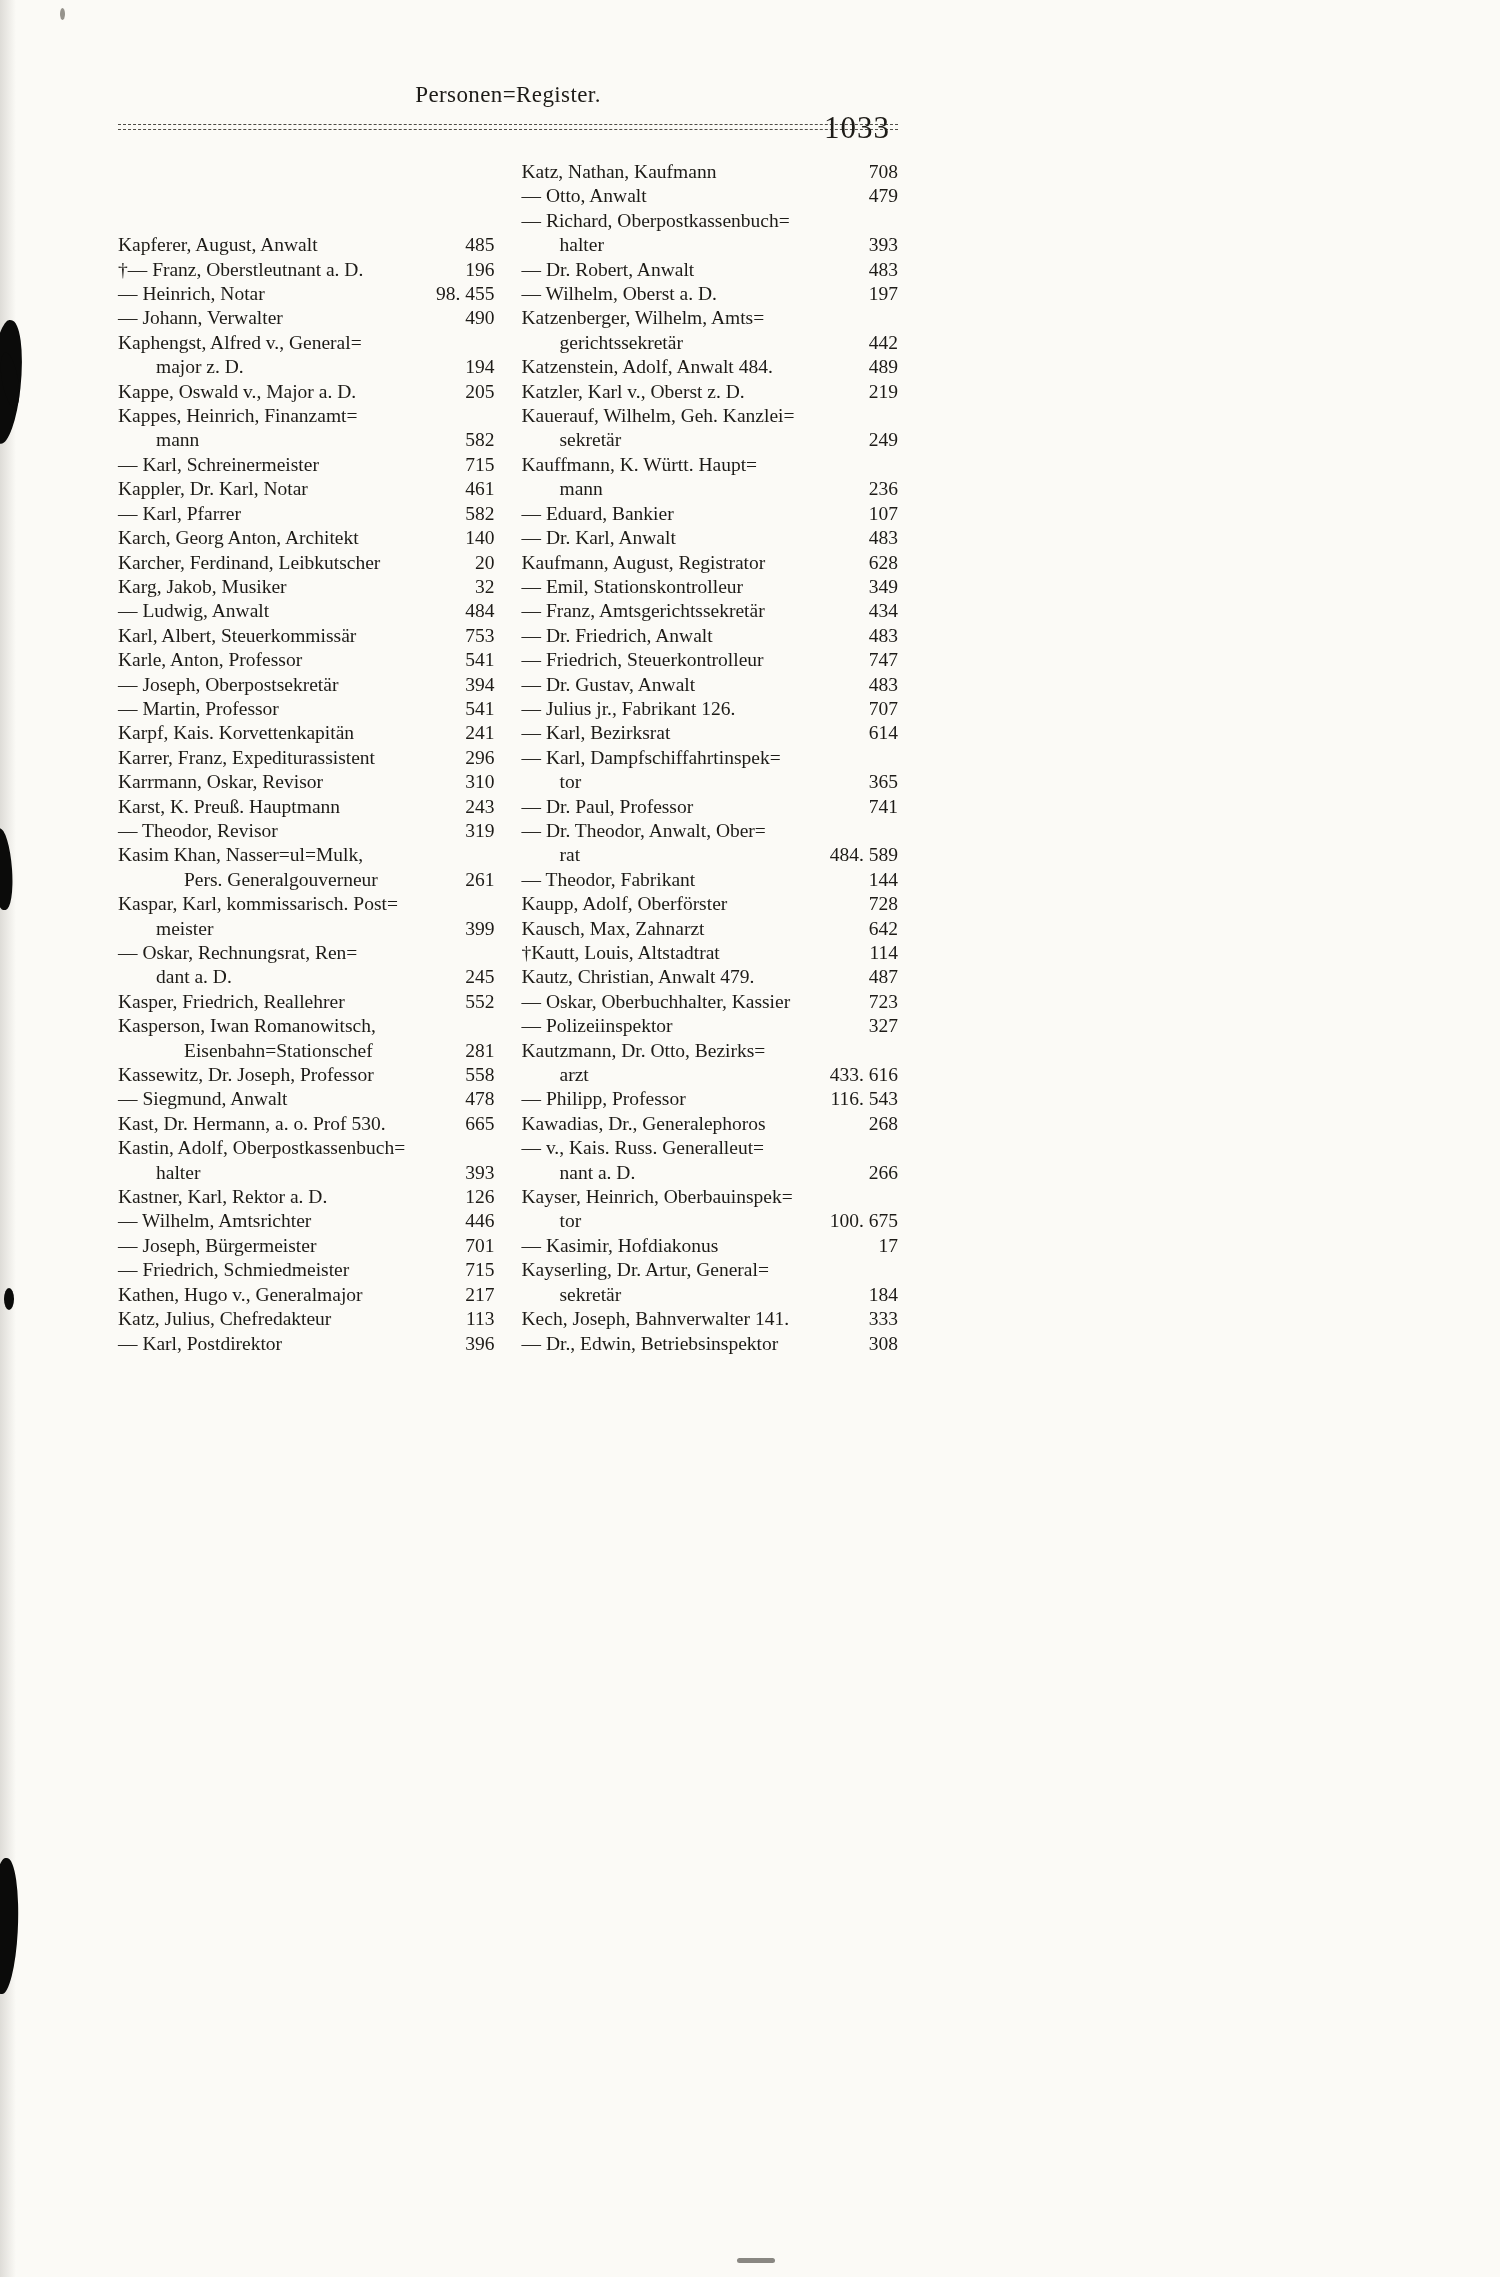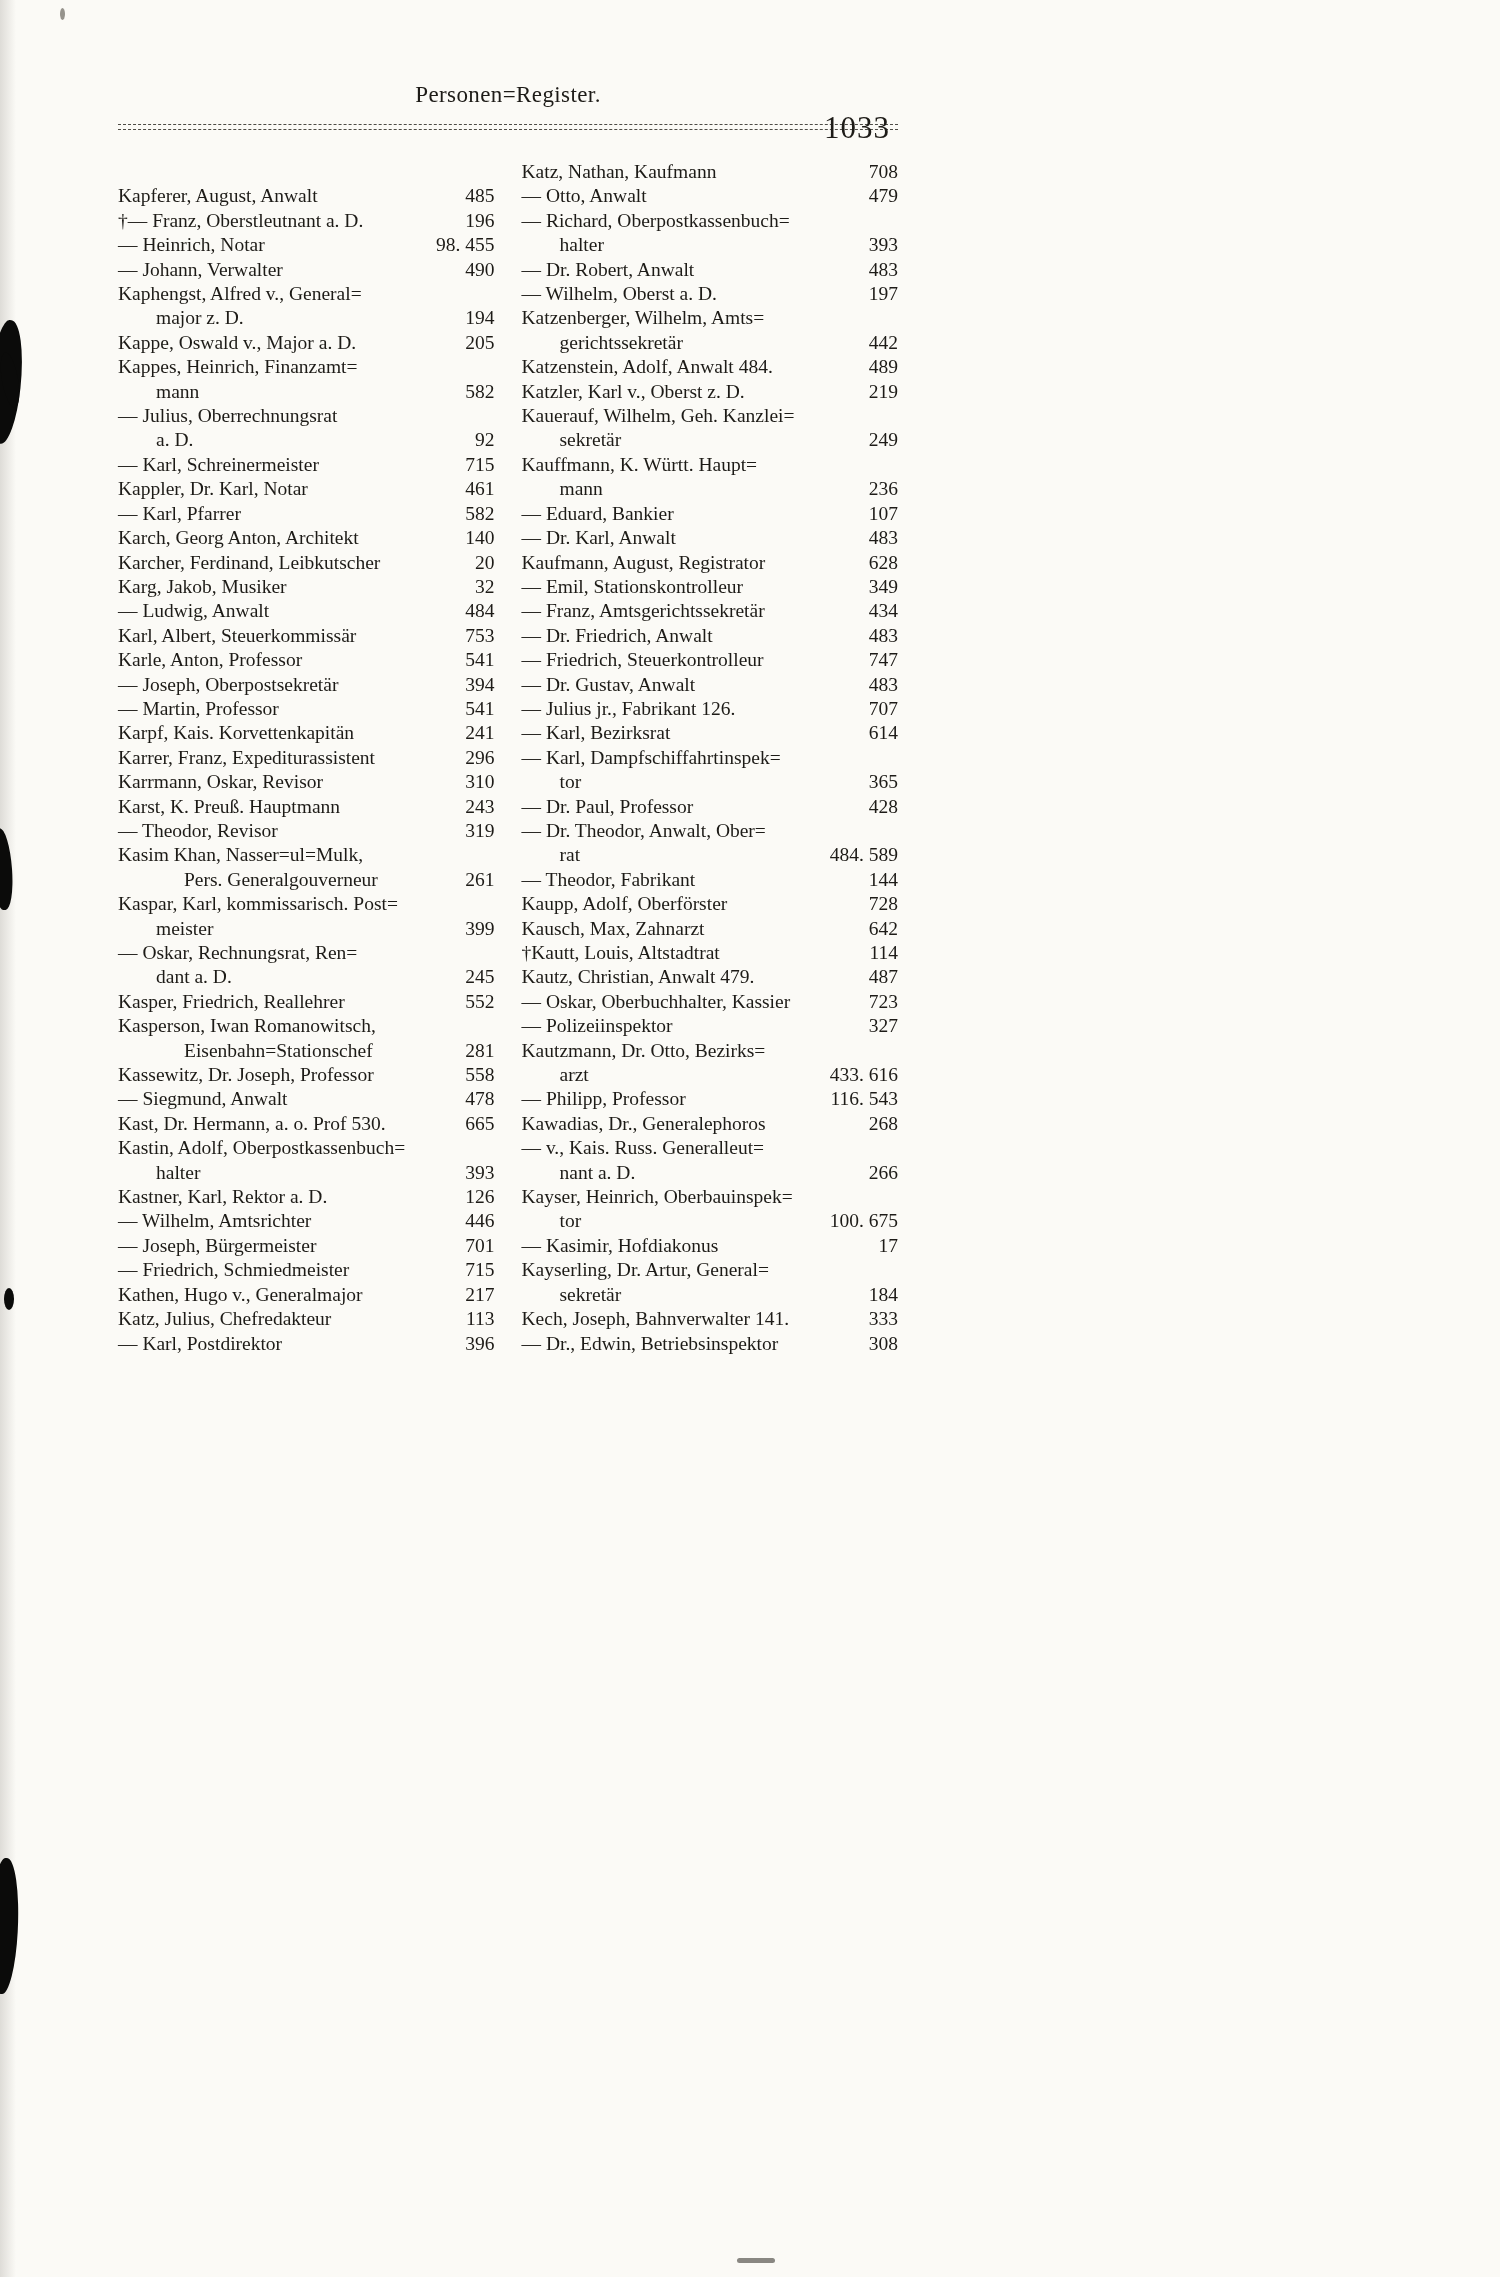--- a/index.html
+++ b/index.html
@@ -97,24 +97,20 @@
             <div class="line ind1"><span class="t">major z. D.</span><span class="fill"></span><span class="n">194</span></div>
           </div>
           <div class="entry">
             <div class="line"><span class="t">Kappe, Oswald v., Major a. D.</span><span class="fill"></span><span class="n">205</span></div>
           </div>
           <div class="entry">
             <div class="line"><span class="t">Kappes, Heinrich, Finanzamt=</span></div>
             <div class="line ind1"><span class="t">mann</span><span class="fill"></span><span class="n">582</span></div>
           </div>
           <div class="entry">
-            <div class="line"><span class="t">— Julius, Oberrechnungsrat</span></div>
-            <div class="line ind1"><span class="t">a. D.</span><span class="fill"></span><span class="n">92</span></div>
-          </div>
-          <div class="entry">
             <div class="line"><span class="t">— Karl, Schreinermeister</span><span class="fill"></span><span class="n">715</span></div>
           </div>
           <div class="entry">
             <div class="line"><span class="t">Kappler, Dr. Karl, Notar</span><span class="fill"></span><span class="n">461</span></div>
           </div>
           <div class="entry">
             <div class="line"><span class="t">— Karl, Pfarrer</span><span class="fill"></span><span class="n">582</span></div>
           </div>
           <div class="entry">
             <div class="line"><span class="t">Karch, Georg Anton, Architekt</span><span class="fill"></span><span class="n">140</span></div>
@@ -273,21 +269,21 @@
             <div class="line"><span class="t">— Julius jr., Fabrikant 126.</span><span class="fill"></span><span class="n">707</span></div>
           </div>
           <div class="entry">
             <div class="line"><span class="t">— Karl, Bezirksrat</span><span class="fill"></span><span class="n">614</span></div>
           </div>
           <div class="entry">
             <div class="line"><span class="t">— Karl, Dampfschiffahrtinspek=</span></div>
             <div class="line ind1"><span class="t">tor</span><span class="fill"></span><span class="n">365</span></div>
           </div>
           <div class="entry">
-            <div class="line"><span class="t">— Dr. Paul, Professor</span><span class="fill"></span><span class="n">428</span></div>
+            <div class="line"><span class="t">— Dr. Paul, Professor</span><span class="fill"></span><span class="n">741</span></div>
           </div>
           <div class="entry">
             <div class="line"><span class="t">— Dr. Theodor, Anwalt, Ober=</span></div>
             <div class="line ind1"><span class="t">rat</span><span class="fill"></span><span class="n">484. 589</span></div>
           </div>
           <div class="entry">
             <div class="line"><span class="t">— Theodor, Fabrikant</span><span class="fill"></span><span class="n">144</span></div>
           </div>
           <div class="entry">
             <div class="line"><span class="t">Kaupp, Adolf, Oberförster</span><span class="fill"></span><span class="n">728</span></div>

